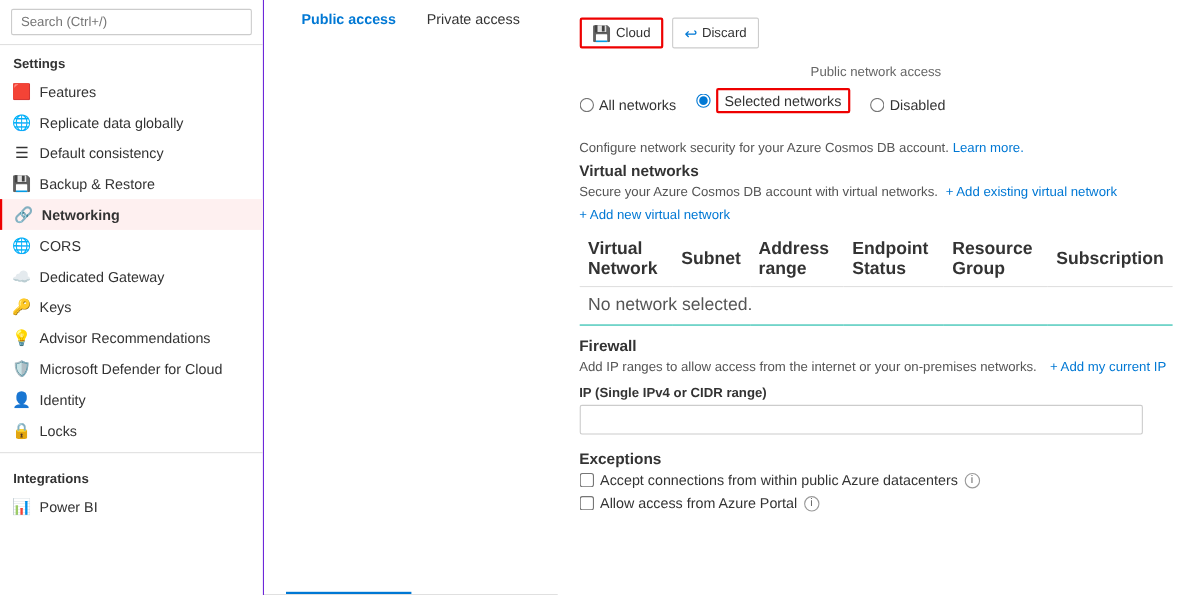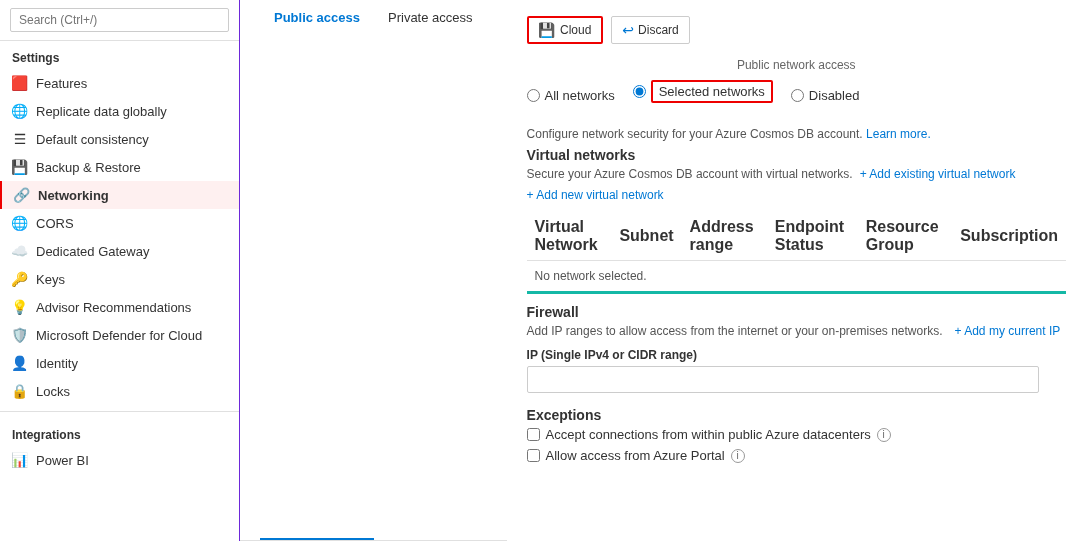--- a/index.html
+++ b/index.html
@@ -42,21 +42,21 @@
 
     
     .section-title { font-size: 14px; font-weight: 600; color: #333; margin-bottom: 4px; margin-top: 4px; }
     .section-row { display: flex; align-items: center; gap: 7px; margin-bottom: 10px; flex-wrap: wrap; }
     .section-desc { font-size: 12px; color: #555; }
     .link { color: #0078d4; text-decoration: none; cursor: pointer; font-size: 12px; }
 
     
     .vnet-table { width: 100%; border-collapse: collapse; margin-bottom: 10px; }
     .vnet-table th { text-align: left; font-size: 16px; font-weight: 600; color: #333; padding: 6px 8px; border-bottom: 1px solid #e0e0e0; }
-    .vnet-table td { padding: 8px 8px; font-size: 12px; color: #555; border-bottom: 3px solid #14b8a6; }
+    .vnet-table td { padding: 8px 8px; font-size: 16px; color: #555; border-bottom: 1px solid #14b8a6; }
     .no-network { font-size: 12px; color: #555; padding: 6px 8px; }
 
     
     .firewall-section { margin-top: 10px; }
     .firewall-row { display: flex; align-items: center; gap: 12px; margin-bottom: 10px; }
     .ip-label { font-size: 12px; font-weight: 600; color: #333; margin-bottom: 4px; }
     .ip-input { width: 100%; padding: 5px 8px; border: 1px solid #ccc; border-radius: 2px; font-size: 13px; }
 
     
     .exceptions-section { margin-top: 14px; }

